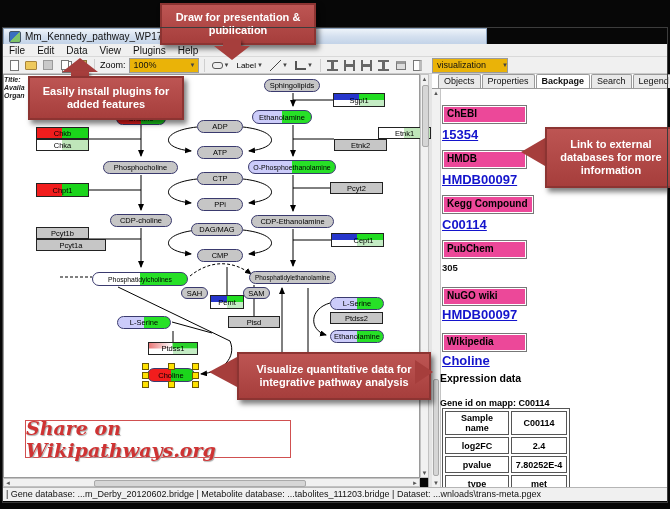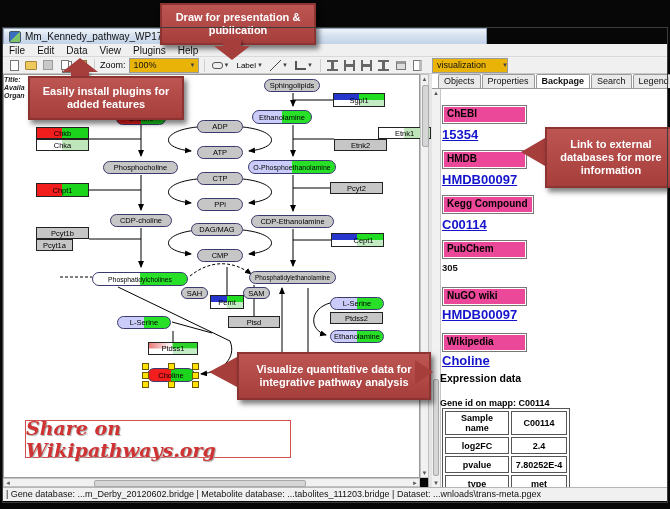--- a/index.html
+++ b/index.html
@@ -255,21 +255,21 @@
 <div class="n pill g-lavgreen" style="left:330px;top:297px;width:54px;height:13px;">L-Serine</div>
 <div class="n pill g-lavgreen" style="left:330px;top:330px;width:54px;height:13px;">Ethanolamine</div>
 <div class="n pill g-redgreen" style="left:147px;top:368px;width:48px;height:14px;">Choline</div>
 <div class="n box g-redgreen" style="left:36px;top:127px;width:53px;height:12px;">Chkb</div>
 <div class="n box g-pale" style="left:36px;top:139px;width:53px;height:12px;">Chka</div>
 <div class="n box g-topsplit" style="left:333px;top:93px;width:52px;height:14px;">Sgpl1</div>
 <div class="n box g-pale" style="left:334px;top:127px;width:53px;height:12px;margin-left:44px;">Etnk1</div>
 <div class="n box g-gray" style="left:334px;top:139px;width:53px;height:12px;">Etnk2</div>
 <div class="n box g-redgreen" style="left:36px;top:183px;width:53px;height:14px;">Chpt1</div>
 <div class="n box g-gray" style="left:36px;top:227px;width:53px;height:12px;">Pcyt1b</div>
-<div class="n box g-gray" style="left:36px;top:239px;width:37px;height:12px;">Pcyt1a</div>
+<div class="n box g-gray" style="left:36px;top:239px;width:70px;height:12px;">Pcyt1a</div>
 <div class="n box g-gray" style="left:330px;top:182px;width:53px;height:12px;">Pcyt2</div>
 <div class="n box g-topsplit" style="left:331px;top:233px;width:53px;height:14px;padding-left:12px;">Cept1</div>
 <div class="n box g-topsplit" style="left:210px;top:295px;width:34px;height:14px;">Pemt</div>
 <div class="n box g-gray" style="left:228px;top:316px;width:52px;height:12px;">Pisd</div>
 <div class="n box g-gray" style="left:330px;top:312px;width:53px;height:12px;">Ptdss2</div>
 <div class="n box g-ptdss1" style="left:148px;top:342px;width:50px;height:13px;">Ptdss1</div>
 
 <div class="handle" style="left:142px;top:363px;"></div>
 <div class="handle" style="left:168px;top:363px;"></div>
 <div class="handle" style="left:192px;top:363px;"></div>

